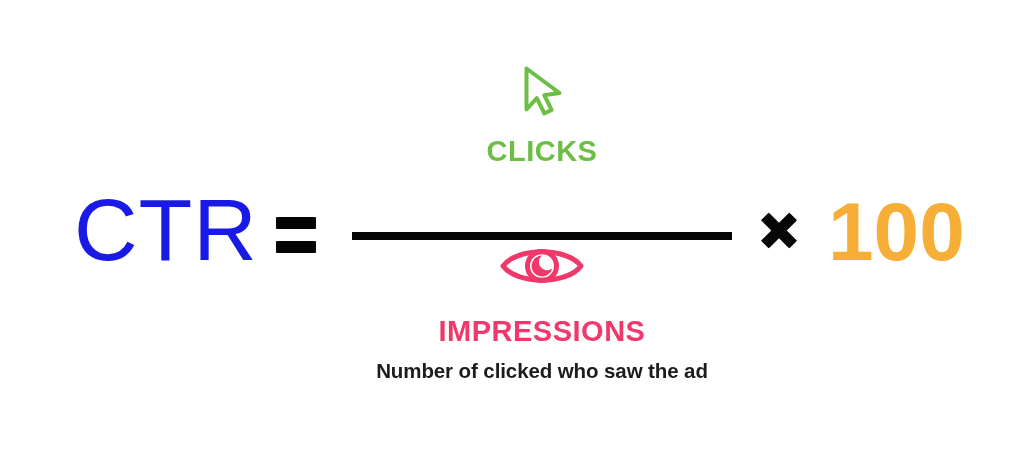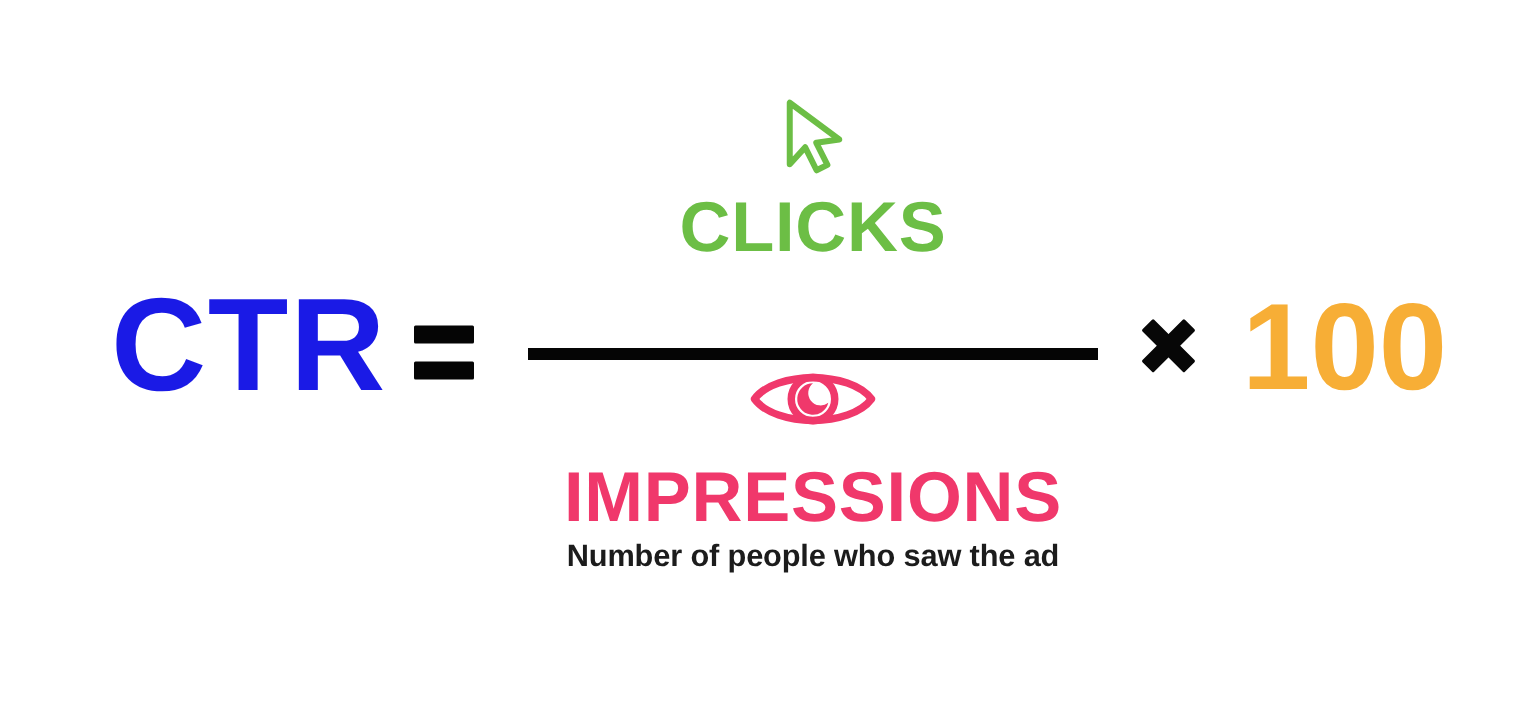--- a/index.html
+++ b/index.html
@@ -19,21 +19,21 @@
     background: #ffffff;
     overflow: hidden;
   }
 
   
   .ctr-term {
     position: absolute;
     left: 74px;
     top: 186px;
     font-size: 88px;
-    font-weight: 700;
+    font-weight: 400;
     letter-spacing: 1px;
     line-height: 88px;
     color: #1a1ae6;
     white-space: nowrap;
   }
 
   
   .equals-sign {
     position: absolute;
     left: 276px;
@@ -76,21 +76,21 @@
     display: block;
     width: 100%;
     text-align: center;
     line-height: 0;
   }
   .icon-wrap svg { display: inline-block; }
 
   
   .term-word {
     display: block;
-    font-size: 47px;
+    font-size: 29px;
     font-weight: 600;
     letter-spacing: 0.5px;
     line-height: 46px;
     white-space: nowrap;
   }
   .term-word.clicks      { color: #6cbe45; margin-top: 8px; }
   .term-word.impressions { color: #f0386b; margin-top: 18px; }
 
   
   .term-caption {
@@ -174,21 +174,21 @@
 
     <div class="frac-denominator">
       <span class="icon-wrap">
         <svg width="86" height="48" viewBox="0 0 86 48" aria-hidden="true">
           <path d="M4 24 C 18 5, 68 5, 82 24 C 68 43, 18 43, 4 24 Z" fill="none" stroke="#f0386b" stroke-width="5" stroke-linejoin="round"></path>
           <circle cx="43" cy="24" r="14.5" fill="none" stroke="#f0386b" stroke-width="5"></circle>
           <path d="M43 13.5 a10.5 10.5 0 1 0 10.2 13 a7.6 7.6 0 1 1 -10.2 -13 Z" fill="#f0386b"></path>
         </svg>
       </span>
       <span class="term-word impressions">IMPRESSIONS</span>
-      <span class="term-caption">Number of people who saw the ad</span>
+      <span class="term-caption">Number of clicked who saw the ad</span>
     </div>
   </div>
 
   <div class="times-sign" title="×">
     <span class="stroke a"></span>
     <span class="stroke b"></span>
   </div>
 
   <div class="multiplier">100</div>
 

